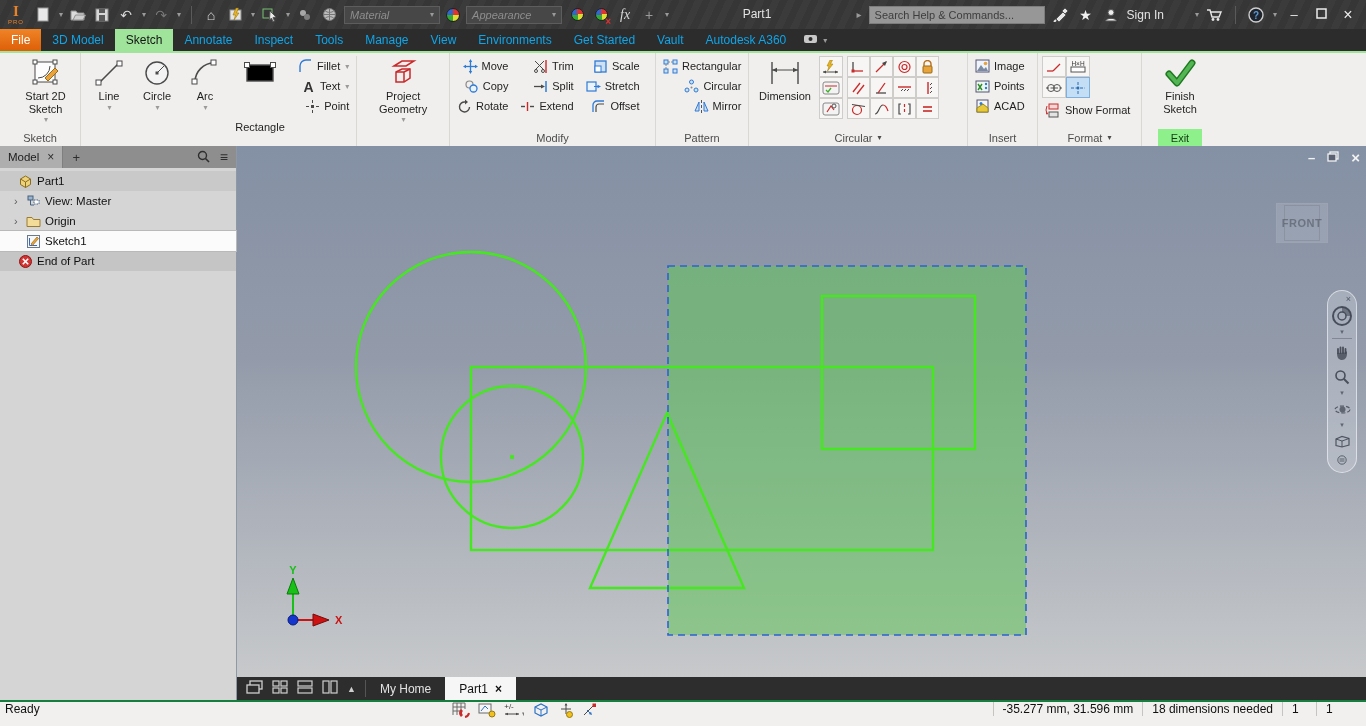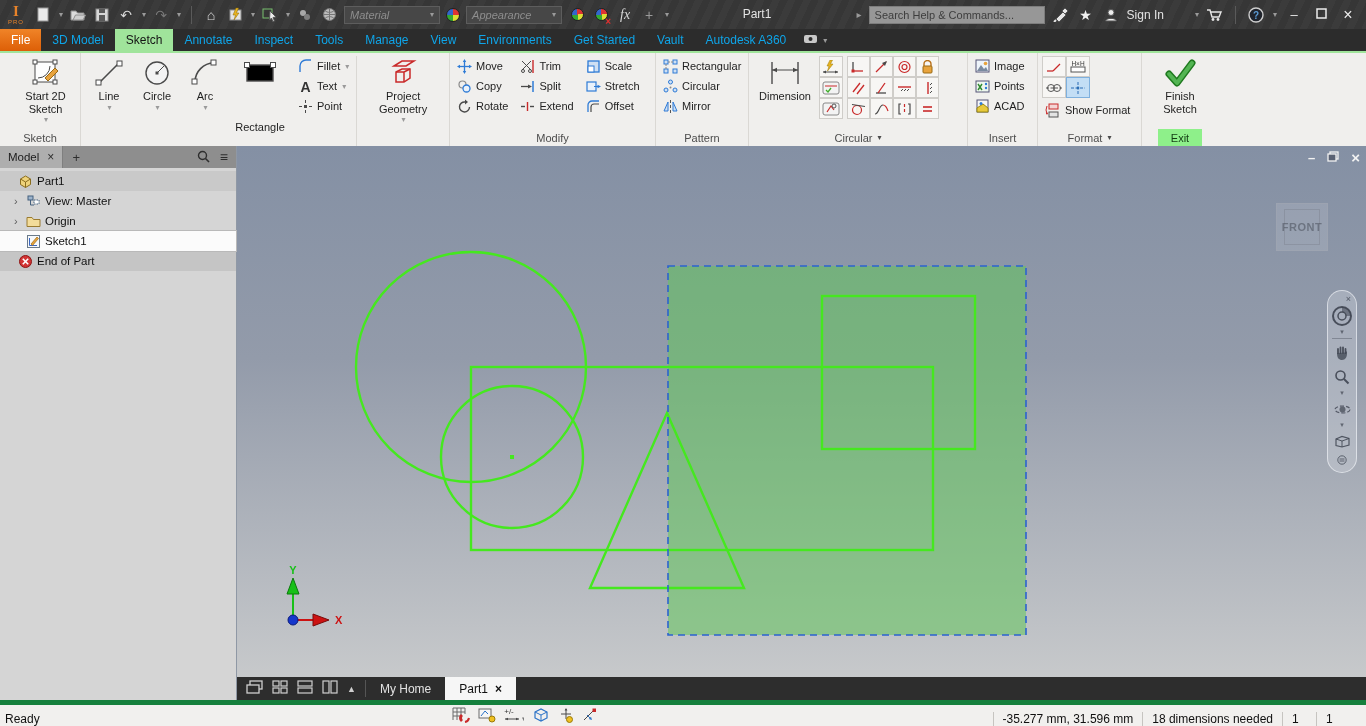--- a/index.html
+++ b/index.html
@@ -35,21 +35,21 @@
 
   
   .ribbon { height:95px; background:#f0efed; border-top:2px solid #a0e49b; display:flex; flex:0 0 auto; }
   .panel { display:flex; flex-direction:column; border-right:1px solid #dad8d4; }
   .pbody { flex:1; display:flex; align-items:flex-start; padding:3px 4px 0 4px; }
   .ptitle { height:17px; display:flex; align-items:center; justify-content:center; gap:4px; font-size:11px; color:#4c4c4c; }
   .ptitle .chev { color:#4c4c4c; }
   .ptitle.exit-t { margin:0 auto; width:44px; background:#8ef08a; color:#123b12; }
   .bigbtn { display:flex; flex-direction:column; align-items:center; padding:2px 3px 0 3px; font-size:11px; color:#1e1e1e; text-align:center; line-height:1.15; min-width:48px; }
   .bigbtn svg { margin-bottom:2px; }
-  .scol { display:flex; flex-direction:column; justify-content:flex-start; }
+  .scol { display:flex; flex-direction:column; justify-content:flex-start;align-items:flex-end; }
   .smallbtn { display:flex; align-items:center; gap:4px; height:20px; font-size:11px; color:#1e1e1e; padding:0 3px; white-space:nowrap; }
   .cgrid { display:grid; grid-template-columns:repeat(4,23px); grid-auto-rows:21px; margin-left:2px; }
   .ccell { border:1px solid #cfcdc9; background:#f7f6f4; display:flex; align-items:center; justify-content:center; }
   .ccol { display:flex; flex-direction:column; margin:0 2px; }
   .ccol .ccell { width:24px; height:21px; }
   .fmt-grid { display:grid; grid-template-columns:24px 24px; grid-auto-rows:21px; }
   .fmt-cell { border:1px solid #cfcdc9; display:flex; align-items:center; justify-content:center; background:#f7f6f4; }
   .fmt-cell.on { background:#c3def5; border-color:#7fb0dd; }
   .filler { flex:1; }
 
@@ -68,37 +68,37 @@
   .trow.sel { background:#fbfbfb; outline:1px solid #b9b9b9; }
   .trow.endrow { background:#c5c5c5; }
   .texp { color:#5c5c5c; font-size:11px; width:8px; }
   .texp.none { visibility:hidden; }
 
   .canvas-col { flex:1; display:flex; flex-direction:column; min-width:0; }
   .canvas { position:relative; height:531px; background:linear-gradient(180deg,#8490a4 0%,#939baa 40%,#c7c9cb 100%); overflow:hidden; flex:0 0 auto; }
   .sketch-svg { position:absolute; left:0; top:0; }
   .win-controls { position:absolute; top:3px; right:6px; display:flex; gap:12px; align-items:center; color:#f2f2f2; }
   .win-controls span { font-size:13px; font-weight:bold; }
-  .viewcube { position:absolute; left:1039px; top:57px; width:52px; height:48px; background:rgba(205,210,218,0.22); border:1px solid rgba(160,166,176,0.55); display:flex; align-items:center; justify-content:center; }
+  .viewcube { position:absolute; left:1039px; top:57px; width:52px; height:40px; background:rgba(205,210,218,0.22); border:1px solid rgba(160,166,176,0.55); display:flex; align-items:center; justify-content:center; }
   .viewcube .inner { width:36px; height:36px; border:1px solid rgba(120,126,138,0.4); display:flex; align-items:center; justify-content:center; font-weight:bold; font-size:11px; color:rgba(72,78,90,0.55); letter-spacing:0.5px; }
   .navbar { position:absolute; right:9px; top:144px; width:30px; border-radius:15px; background:rgba(222,226,232,0.30); border:1px solid rgba(246,248,251,0.6); display:flex; flex-direction:column; align-items:center; padding:3px 0 5px 0; color:rgba(62,68,80,0.9); }
   .nav-it { height:24px; display:flex; align-items:center; justify-content:center; width:100%; }
   .nav-chev { font-size:7px; color:rgba(62,68,80,0.7); height:8px; line-height:8px; }
   .nav-div { width:20px; height:1px; background:rgba(90,96,108,0.5); margin:2px 0; }
   .nav-x { align-self:flex-end; margin-right:5px; font-size:9px; height:10px; line-height:10px; color:rgba(62,68,80,0.8); }
 
   .docbar { height:23px; background:#2d2d2d; display:flex; align-items:stretch; flex:0 0 auto; }
   .db-icons { display:flex; align-items:center; gap:9px; padding:0 9px; }
   .db-sep { width:1px; background:#555; margin:3px 0; }
   .dtab { display:flex; align-items:center; padding:0 14px; color:#e2e2e2; font-size:12px; gap:7px; }
   .dtab.active { background:#f6f6f6; color:#101010; }
   .dtab .x { font-weight:bold; font-size:12px; }
 
   
-  .statusbar { height:26px; background:#f1f0ee; border-top:5px solid #15803d; display:flex; align-items:flex-end; font-size:12px; color:#101010; flex:0 0 auto; }
+  .statusbar { height:26px; background:#f1f0ee; border-top:2px solid #15803d; display:flex; align-items:flex-start; font-size:12px; color:#101010; flex:0 0 auto; }
   .sb-msg { display:flex; align-items:center; padding-left:5px; width:452px; }
   .sb-icons { display:flex; align-items:center; gap:8px; }
   .sb-right { margin-left:auto; display:flex; align-items:stretch; }
   .sb-field { display:flex; align-items:center; padding:0 9px; border-left:1px solid #c6c4c0; white-space:nowrap; }
   .sb-field.num { min-width:34px; justify-content:flex-start; }
   .sb-grip { width:16px; }
 </style>
 </head>
 <body>
 

